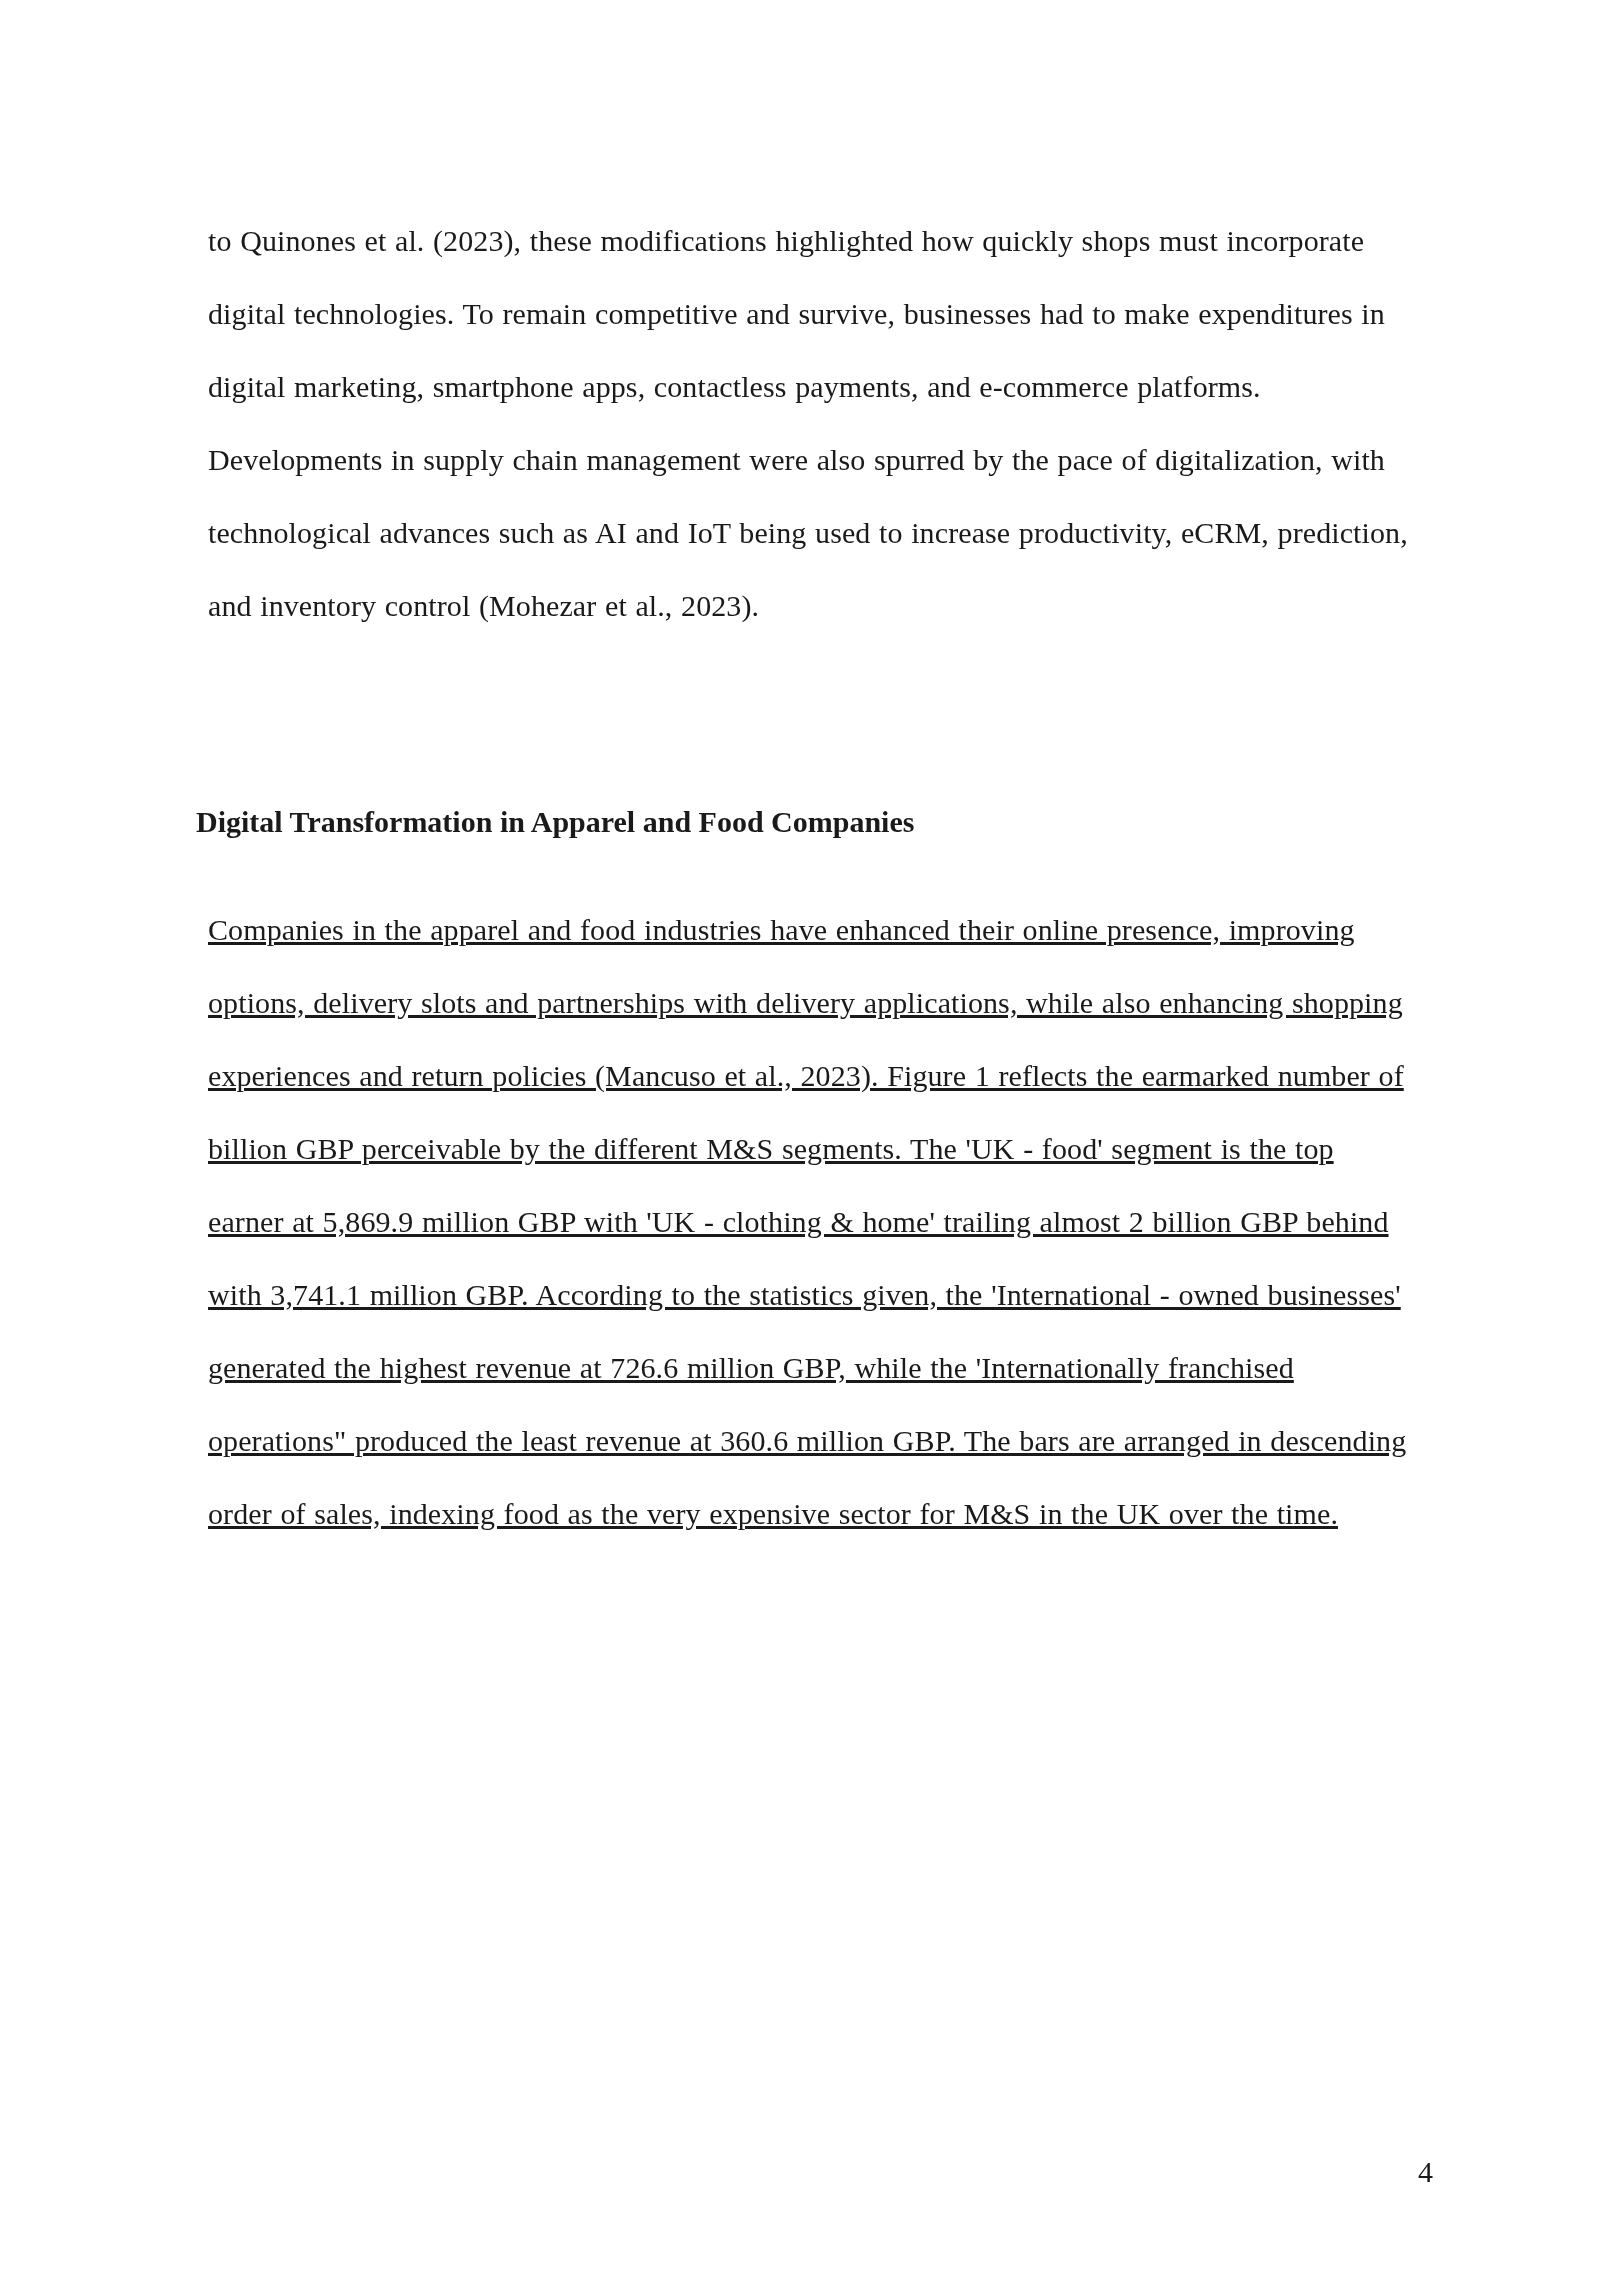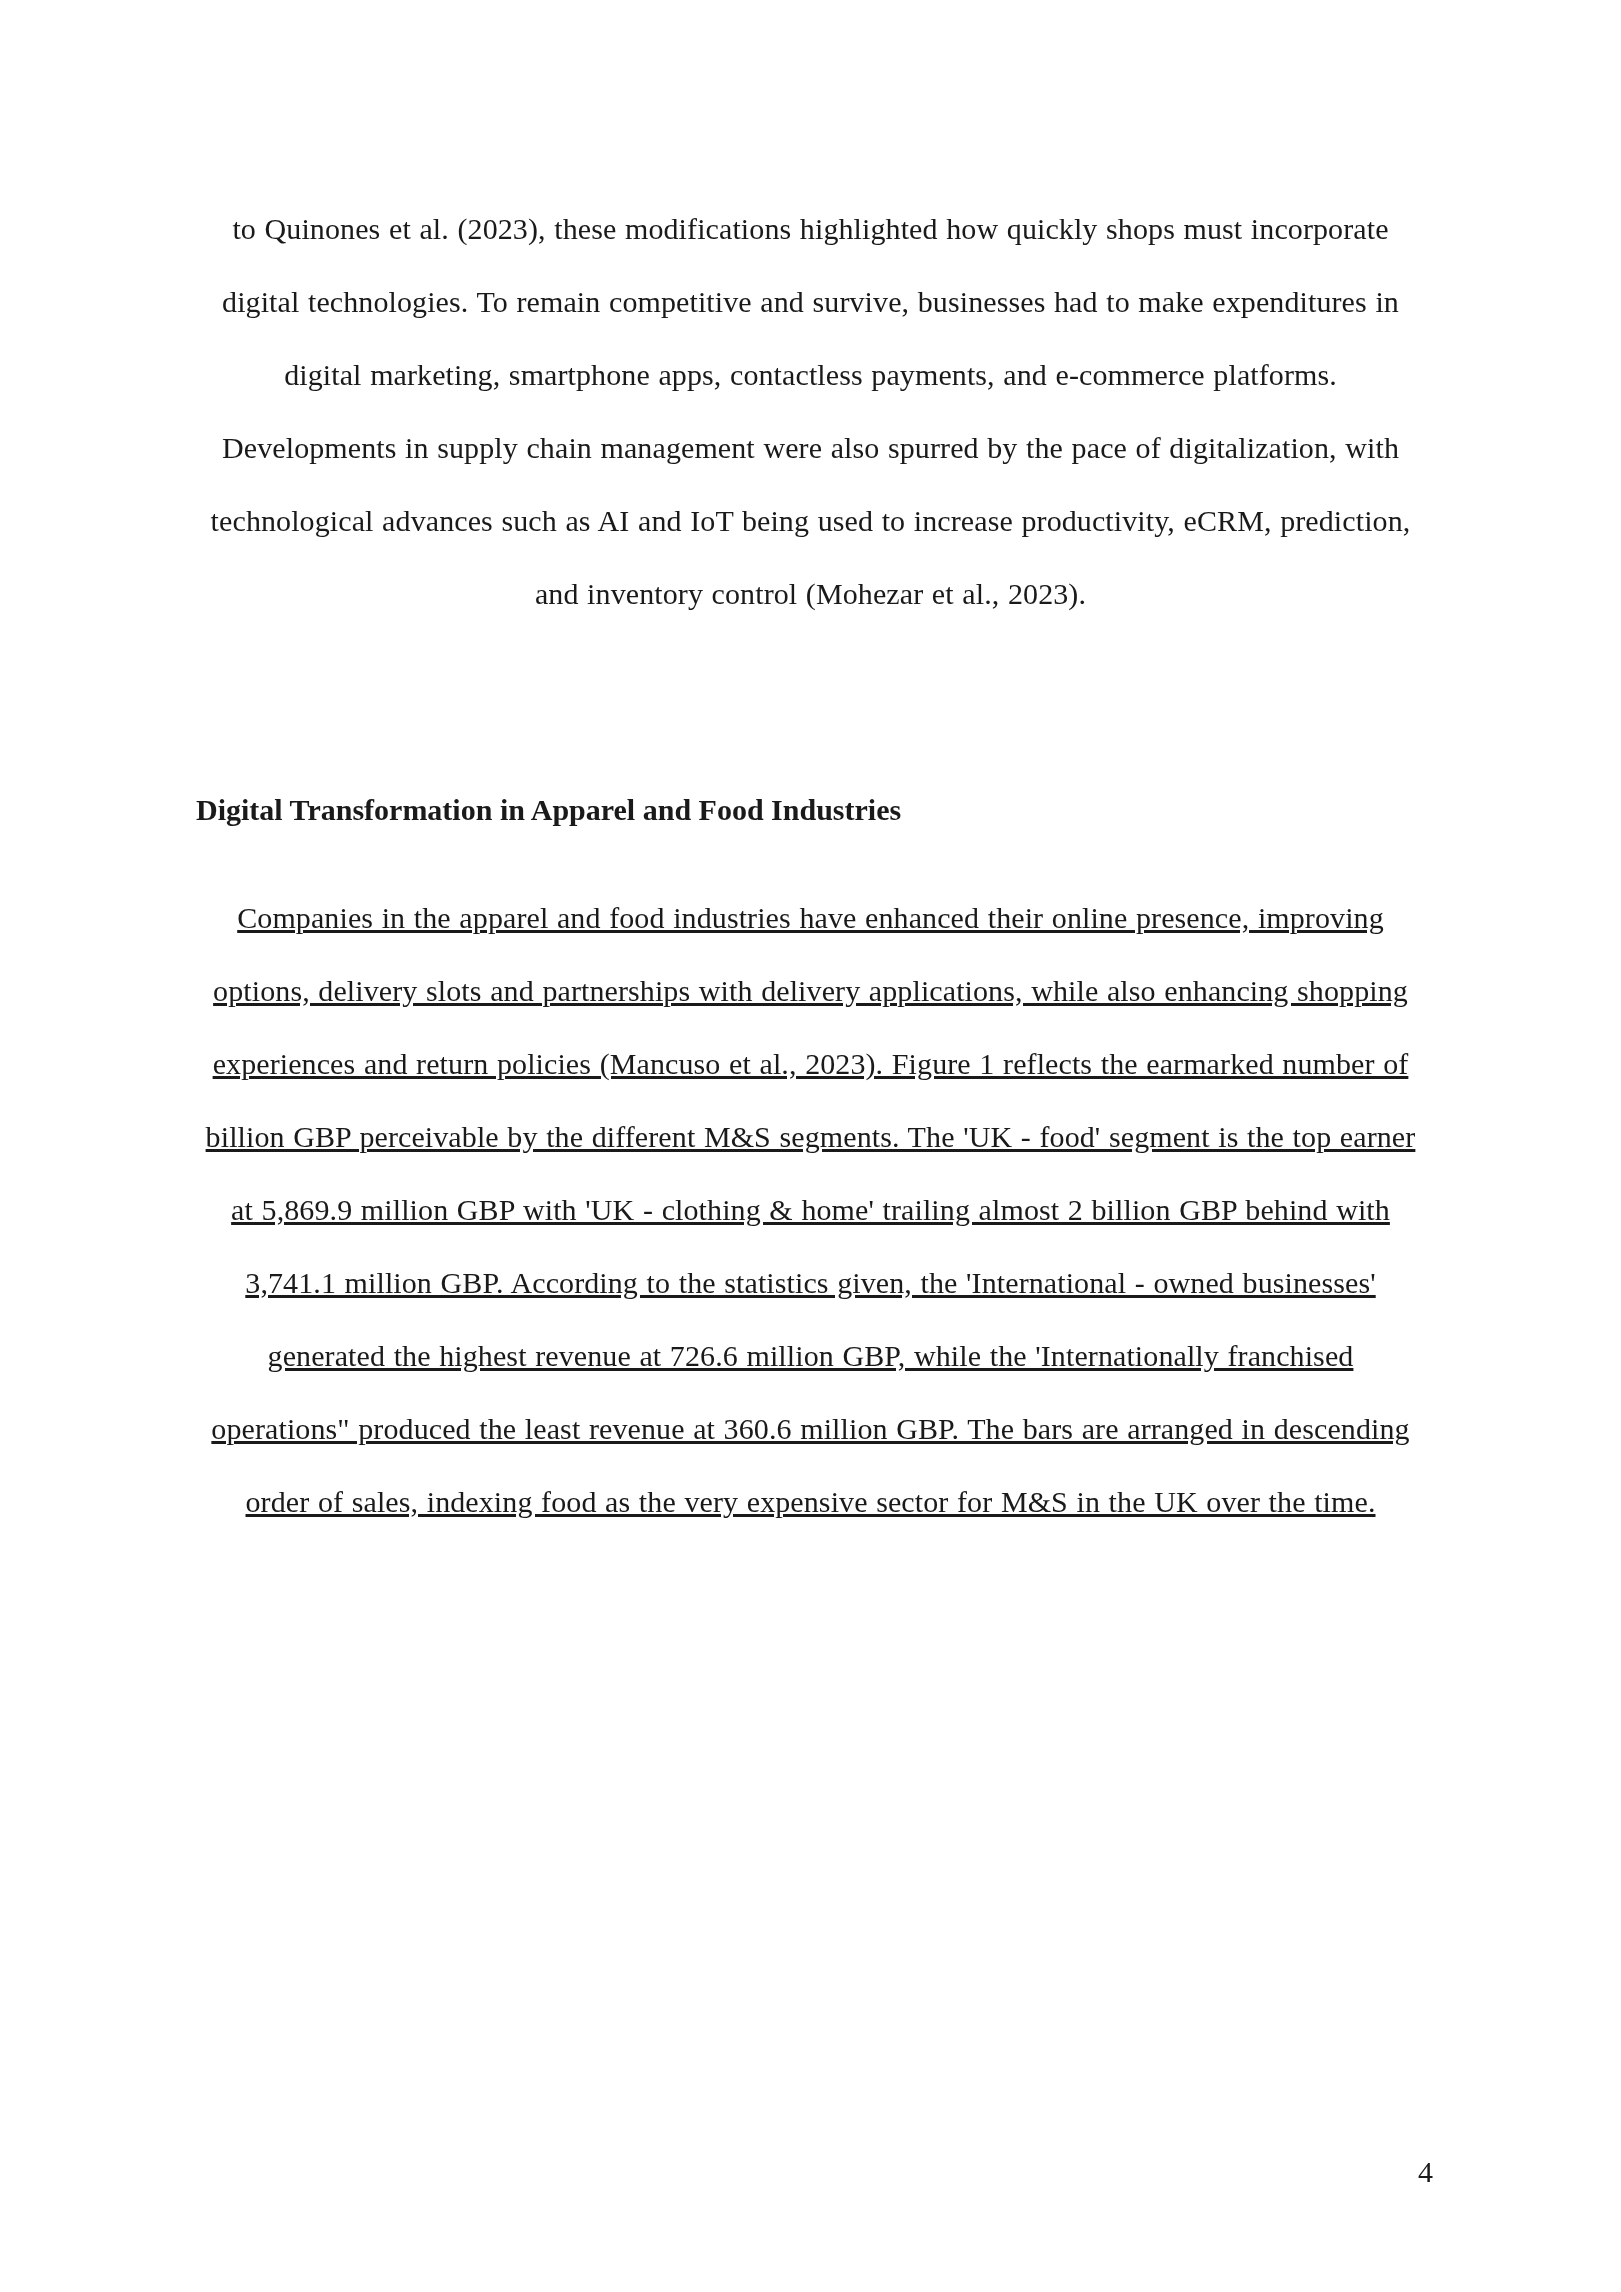--- a/index.html
+++ b/index.html
@@ -12,24 +12,24 @@
     width: 1621px;
     height: 2293px;
     background: #ffffff;
     box-sizing: border-box;
     padding: 192px 196px 0 196px;
     font-family: "Liberation Serif", "DejaVu Serif", serif;
     color: #1a1a1a;
     overflow: hidden;
   }
   .body-text {
-    margin: 0;
+    margin: 12px;
     font-size: 30px;
     line-height: 73px;
-    text-align: center;
+    text-align: left;
     letter-spacing: 0.1px;
     word-spacing: 1px;
   }
   .section-heading {
     margin: 0;
     margin-top: 143px;
     margin-bottom: 35px;
     font-size: 30px;
     font-weight: bold;
     line-height: 73px;
@@ -47,20 +47,20 @@
     color: #1a1a1a;
   }
 </style>
 </head>
 <body>
 
 <div class="page">
 
   <p class="body-text">to Quinones et al. (2023), these modifications highlighted how quickly shops must incorporate digital technologies. To remain competitive and survive, businesses had to make expenditures in digital marketing, smartphone apps, contactless payments, and e-commerce platforms. Developments in supply chain management were also spurred by the pace of digitalization, with technological advances such as AI and IoT being used to increase productivity, eCRM, prediction, and inventory control (Mohezar et al., 2023).</p>
 
-  <h2 class="section-heading">Digital Transformation in Apparel and Food Industries</h2>
+  <h2 class="section-heading">Digital Transformation in Apparel and Food Companies</h2>
 
   <p class="body-text para-2">Companies in the apparel and food industries have enhanced their online presence, improving options, delivery slots and partnerships with delivery applications, while also enhancing shopping experiences and return policies (Mancuso et al., 2023). Figure 1 reflects the earmarked number of billion GBP perceivable by the different M&amp;S segments. The 'UK - food' segment is the top earner at 5,869.9 million GBP with 'UK - clothing &amp; home' trailing almost 2 billion GBP behind with 3,741.1 million GBP. According to the statistics given, the 'International - owned businesses' generated the highest revenue at 726.6 million GBP, while the 'Internationally franchised operations" produced the least revenue at 360.6 million GBP. The bars are arranged in descending order of sales, indexing food as the very expensive sector for M&amp;S in the UK over the time.</p>
 
   <div class="page-number">4</div>
 
 </div>
 
 
 </body></html>

